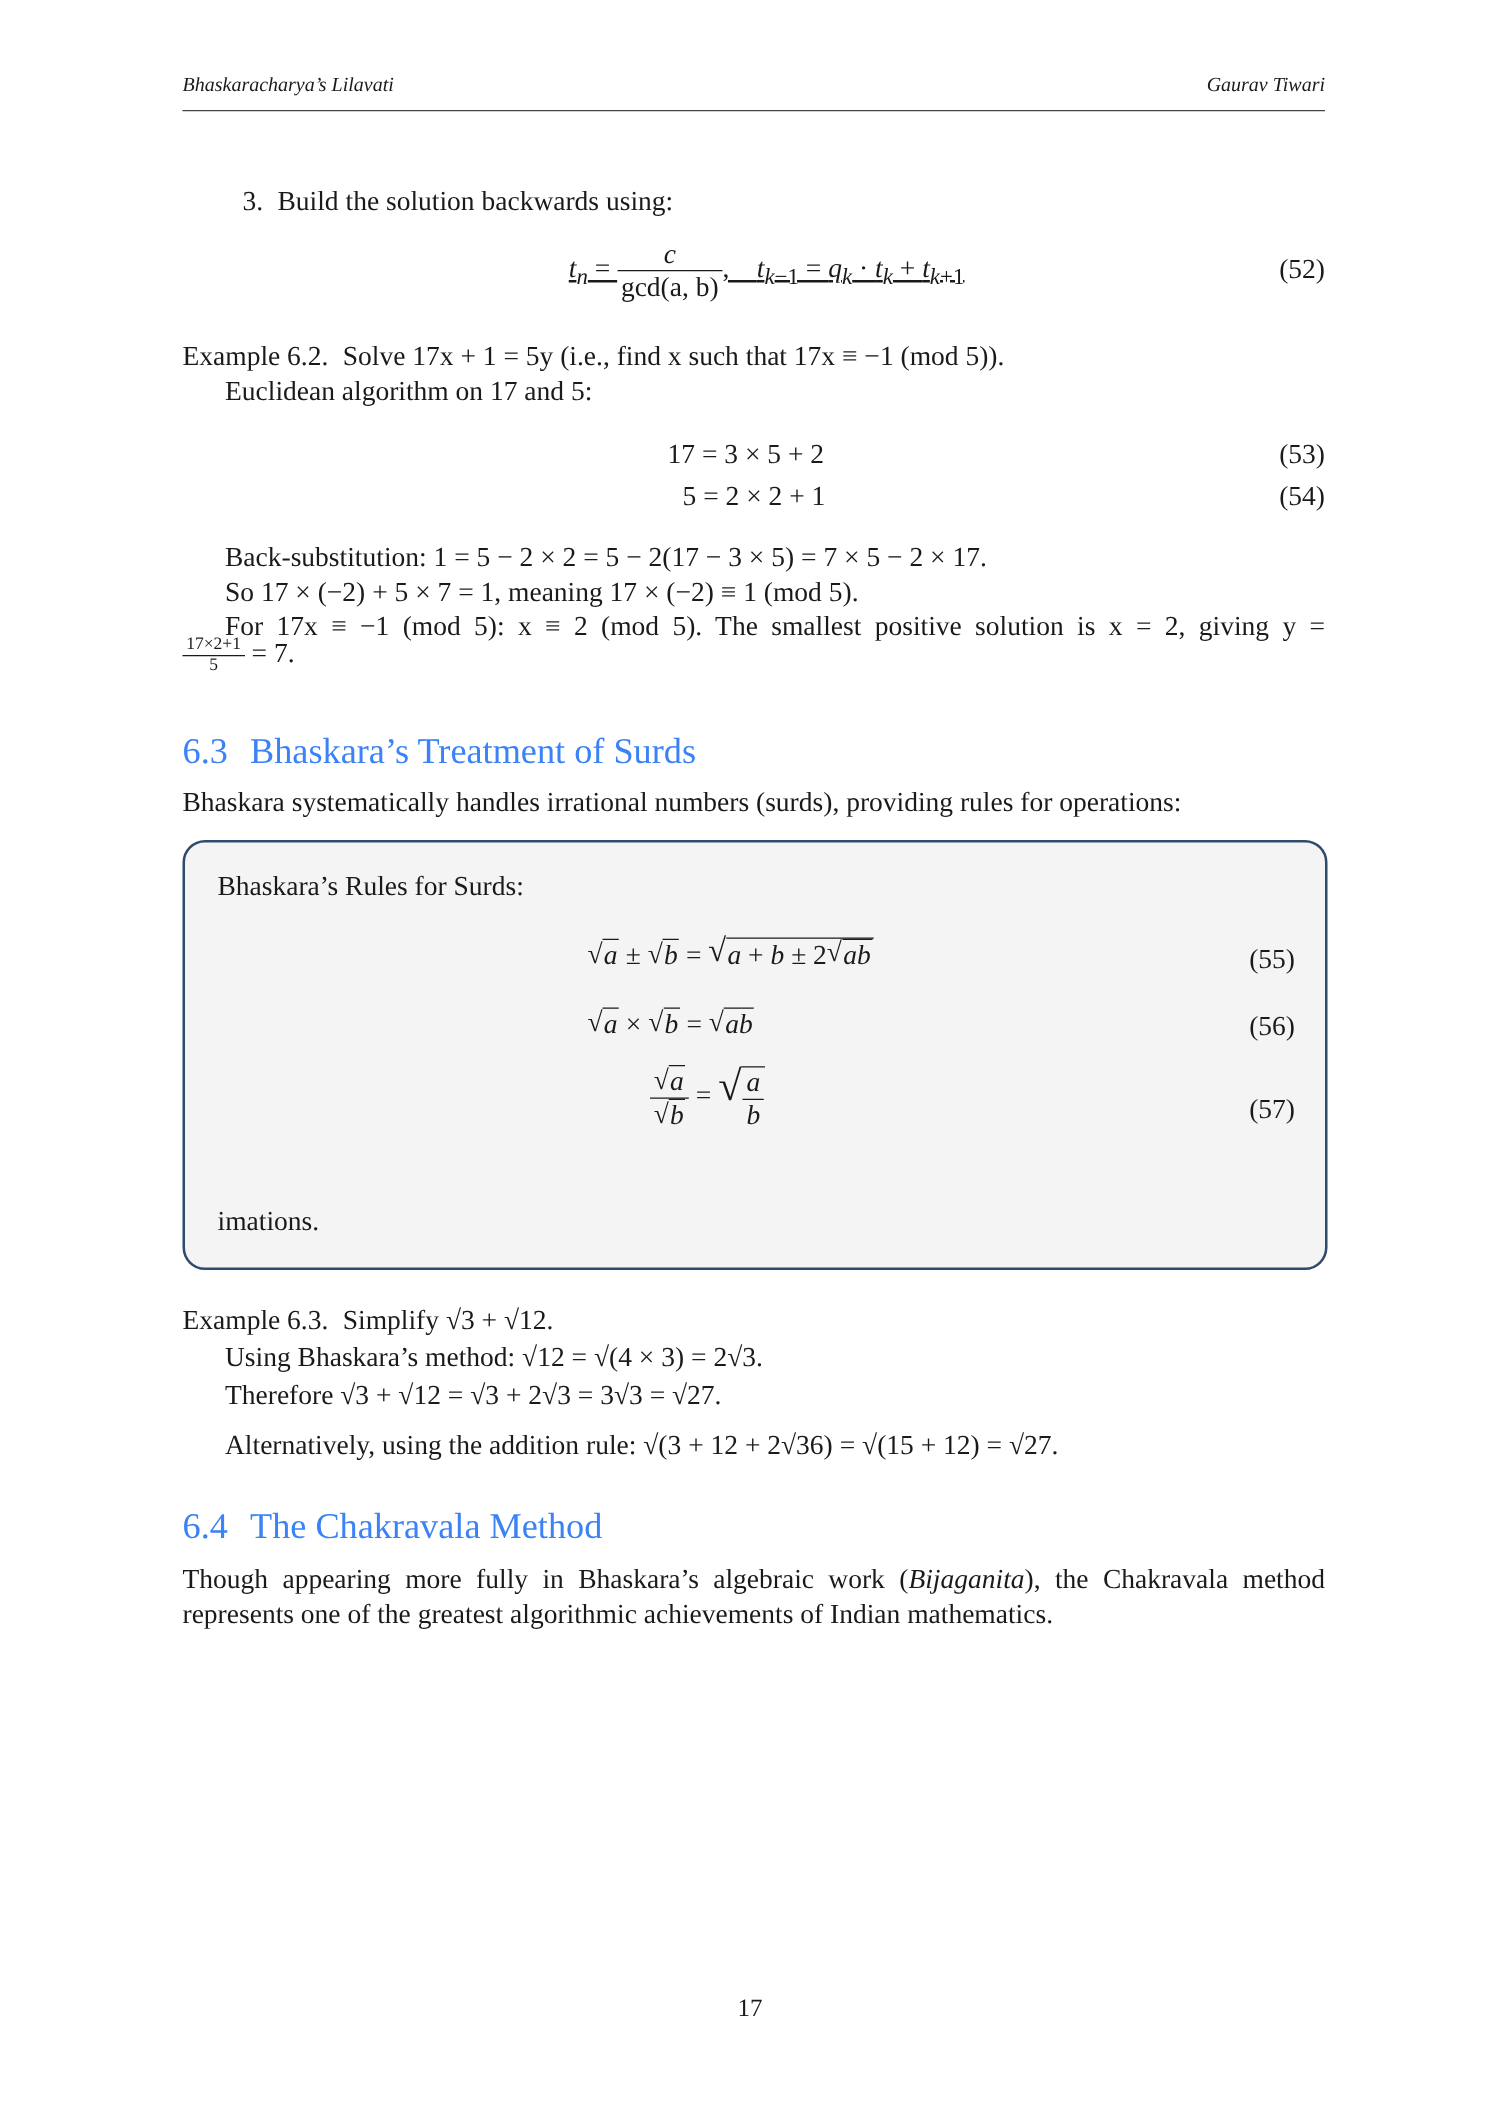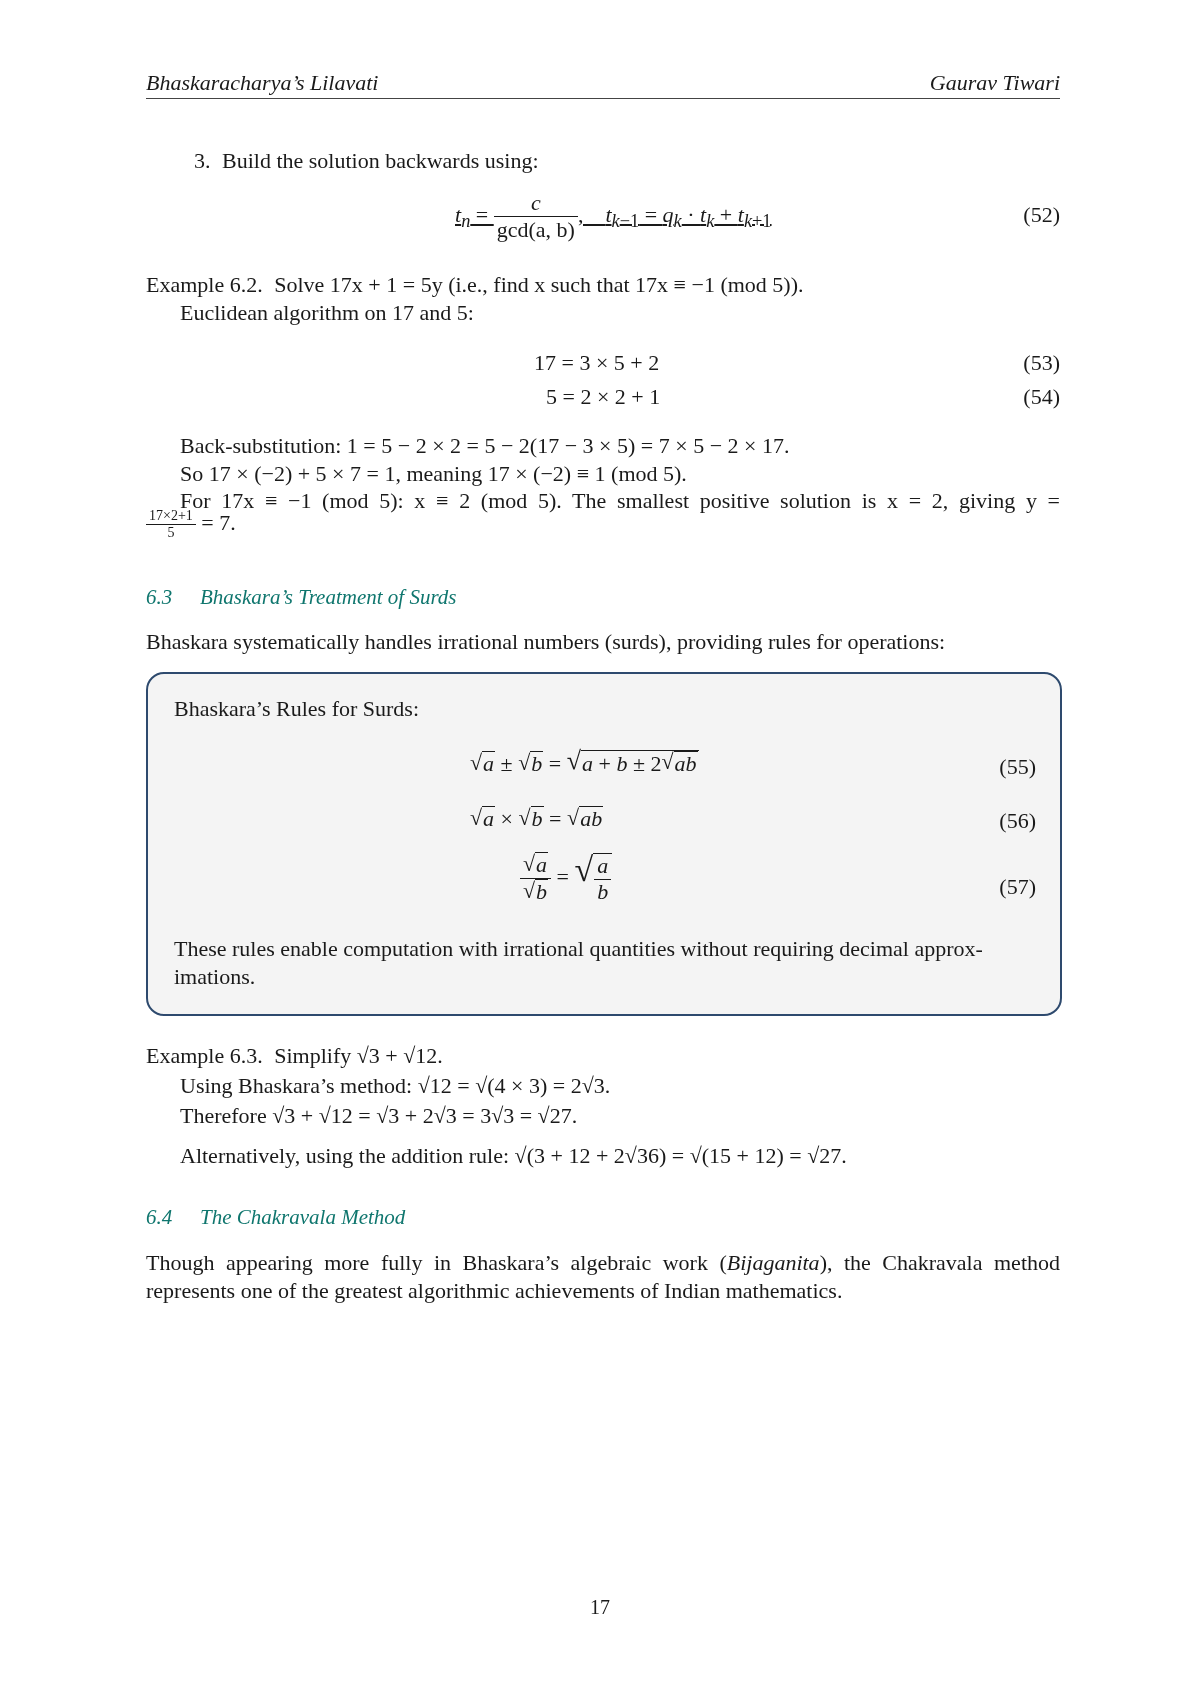--- a/index.html
+++ b/index.html
@@ -1,30 +1,30 @@
 <!DOCTYPE html>
 <html><head>
 <meta charset="utf-8">
 <style>
   html, body { margin: 0; padding: 0; background: #ffffff; }
   body { width: 1200px; height: 1697px; position: relative; font-family: "DejaVu Serif", "Liberation Serif", serif; color: #1a1a1a; overflow: hidden; }
   .page { position: absolute; left: 0; top: 0; width: 1200px; height: 1697px; font-family: "Liberation Serif", serif; font-size: 22px; }
-  .header { position: absolute; left: 146px; top: 68px; width: 914px; height: 30px; border-bottom: 1.5px solid #444; font-style: italic; font-size: 22px; }
+  .header { position: absolute; left: 146px; top: 58px; width: 914px; height: 30px; border-bottom: 1.5px solid #444; font-style: italic; font-size: 16px; }
   .header .left { position: absolute; left: 0; top: 2px; }
   .header .right { position: absolute; right: 0; top: 2px; }
   .abs { position: absolute; white-space: nowrap; }
   i.v { font-style: italic; }
   .eqnum { position: absolute; right: 140px; }
   .frac { display: inline-block; vertical-align: middle; text-align: center; }
   .frac .num { display: block; border-bottom: 1.3px solid #1a1a1a; padding: 0 3px; }
   .frac .den { display: block; padding: 0 3px; }
   .sqrt { display: inline-block; position: relative; padding-left: 0.55em; }
   .sqrt::before { content: "√"; position: absolute; left: 0; top: -0.06em; }
   .sqrt .rad { border-top: 1.3px solid #1a1a1a; padding: 0 1px; display: inline-block; line-height: 1.1; }
-  .heading { color: #0f766e; font-size: 21px; font-style: italic; }
+  .heading { color: #3b82f6; font-size: 29px; }
   .heading .num { display: inline-block; width: 54px; }
   .box { position: absolute; left: 146px; top: 672px; width: 912px; height: 340px; background: #f4f4f4; border: 2px solid #2e4a6e; border-radius: 18px; }
   .small { font-size: 14px; }
 </style>
 </head>
 <body>
 
 <div class="page">
 
   <div class="header">
@@ -95,21 +95,20 @@
     <div class="abs" style="left:372px; top:178px;">
       <span class="frac">
         <span class="num"><span class="sqrt"><span class="rad"><i>a</i></span></span></span>
         <span class="den"><span class="sqrt"><span class="rad"><i>b</i></span></span></span>
       </span>
       =
       <span class="sqrt" style="font-size:34px; vertical-align:middle;"><span class="rad" style="font-size:22px;"><span class="frac"><span class="num"><i>a</i></span><span class="den"><i>b</i></span></span></span></span>
     </div>
     <span class="abs" style="right:24px; top:200px;">(57)</span>
 
-    <div class="abs" style="left:26px; top:262px;">These rules enable computation with irrational quantities without requiring decimal approx-</div>
     <div class="abs" style="left:26px; top:290px;">imations.</div>
   </div>
 
   <div class="abs" style="left:146px; top:1043px;">
     <span>Example 6.3.</span>
     <span style="margin-left:6px;">Simplify √3 + √12.</span>
   </div>
   <div class="abs" style="left:180px; top:1073px;">Using Bhaskara’s method: √12 = √(4 × 3) = 2√3.</div>
   <div class="abs" style="left:180px; top:1103px;">Therefore √3 + √12 = √3 + 2√3 = 3√3 = √27.</div>
   <div class="abs" style="left:180px; top:1143px;">Alternatively, using the addition rule: √(3 + 12 + 2√36) = √(15 + 12) = √27.</div>

